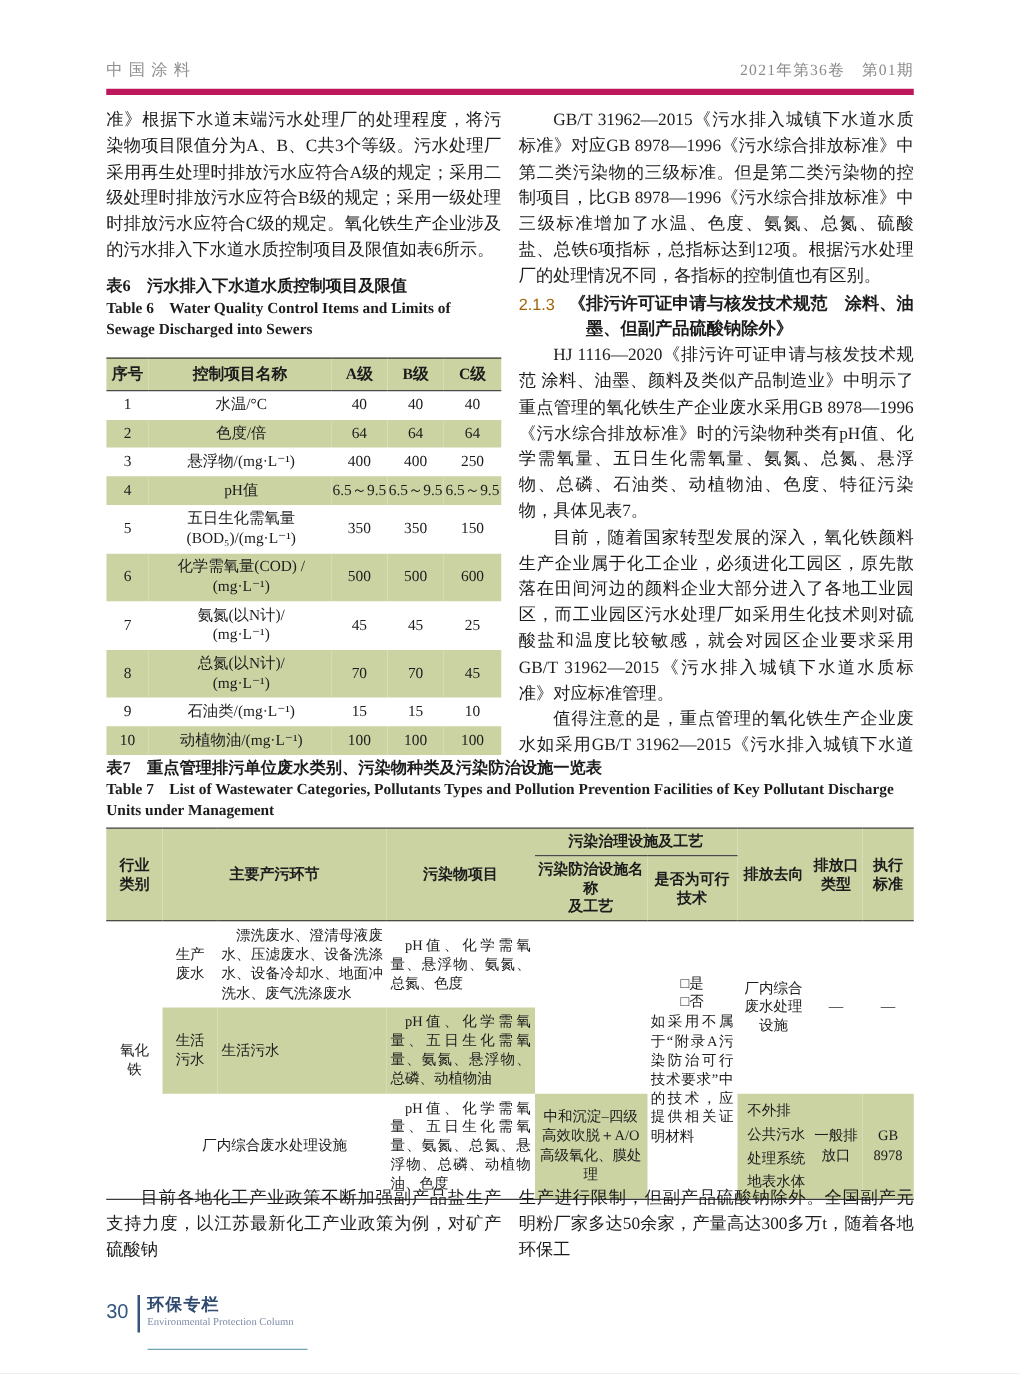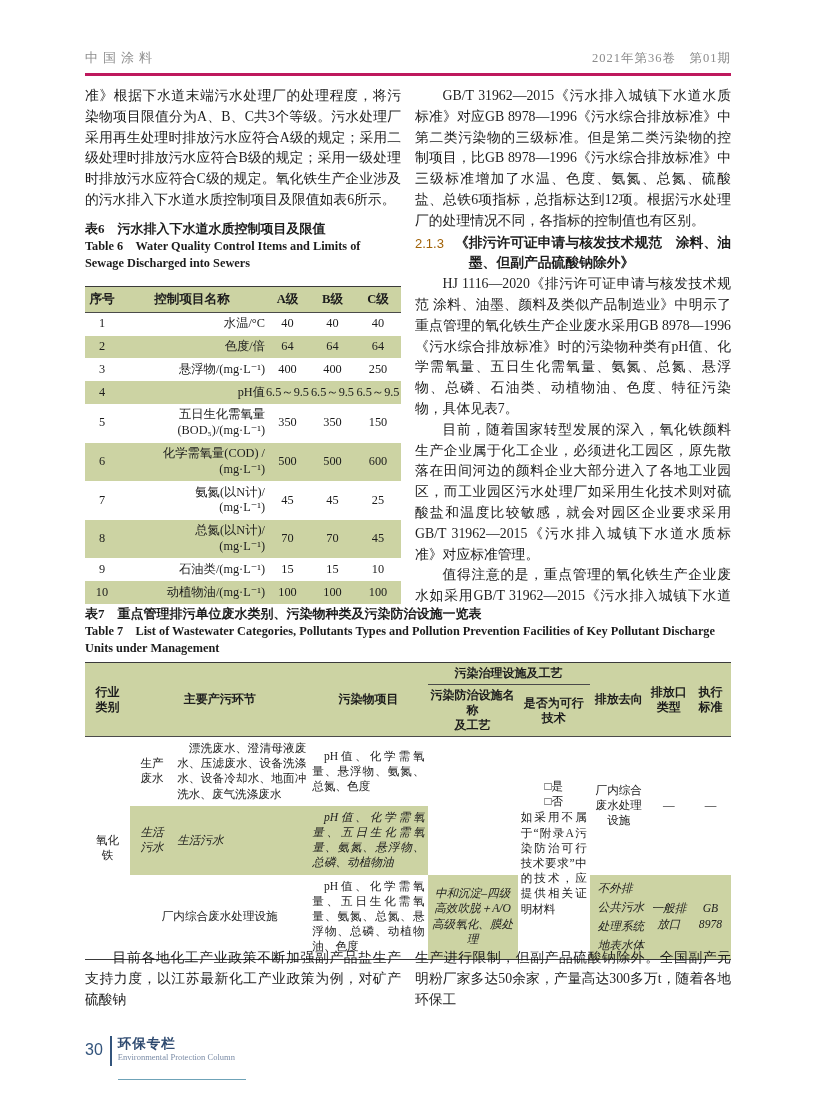--- a/index.html
+++ b/index.html
@@ -3,21 +3,21 @@
 <meta charset="utf-8">
 <style>
   html,body{margin:0;padding:0;background:#e9e9e9;}
   .page{
     position:relative;width:816px;height:1099px;margin:0 auto;background:#fff;
     overflow:hidden;box-shadow:0 0 0 1px #d8d8d8;
     font-family:"Liberation Serif","DejaVu Serif",serif;color:#1c1c1c;
   }
   
   .header{position:absolute;left:85px;width:646px;top:46px;height:30px;
-    border-bottom:3px solid #be185d;display:flex;justify-content:space-between;align-items:flex-end;
+    border-bottom:5px solid #be185d;display:flex;justify-content:space-between;align-items:flex-end;
     padding-bottom:6px;box-sizing:border-box;}
   .journal-name{font-size:13px;color:#8f8f8f;letter-spacing:5px;}
   .issue-info{font-size:12.5px;color:#8a8a8a;letter-spacing:1px;}
   
   .cols{position:absolute;left:85px;width:646px;display:flex;gap:14px;}
   .cols-top{top:86px;max-height:518px;overflow:hidden;}
   .cols-bottom{top:948px;}
   .col{width:316px;}
   p.body-text{margin:0;font-size:13.8px;line-height:20.8px;text-align:justify;text-indent:2em;}
   p.body-text.no-indent{text-indent:0;}
@@ -29,35 +29,35 @@
   .tbl-caption{margin:8px 0 5px 0;}
   .cap-cn{font-size:13px;font-weight:bold;line-height:19px;}
   .cap-en{font-size:12.3px;font-weight:bold;line-height:17px;}
   
   table{border-collapse:collapse;}
   .t6{width:316px;table-layout:fixed;margin-top:14px;
       border-top:1.6px solid #3a3a3a;border-bottom:1.6px solid #3a3a3a;}
   .t6 th{font-size:12.6px;font-weight:600;padding:4px 0;background:var(--green);border-bottom:1px solid #4a4a4a;}
   .t6 td{font-size:12.3px;line-height:15.8px;padding:3.5px 0;vertical-align:middle;}
   .t6 td.num,.t6 th.num{text-align:center;}
-  .t6 td.name{text-align:right;white-space:pre-line;padding-left:2px;}
+  .t6 td.name{text-align:center;white-space:pre-line;padding-left:2px;}
   .t6 td.val{text-align:center;}
   .t6 tr.shade td{background:var(--green);}
   
   .t7section{position:absolute;left:85px;width:646px;top:604px;}
   .t7{width:646px;table-layout:fixed;margin-top:4px;
       border-top:1.6px solid #3a3a3a;border-bottom:1.6px solid #3a3a3a;}
   .t7 th{font-size:12px;font-weight:600;background:var(--green);padding:3px 2px;
          vertical-align:middle;text-align:center;white-space:pre-line;line-height:15px;}
   .t7 thead{border-bottom:1px solid #4a4a4a;}
   .t7 th.group{border-bottom:1px solid #4a4a4a;}
   .t7 td{font-size:11.6px;line-height:15.2px;padding:4px 3px;vertical-align:middle;text-align:center;}
   .t7 td.just{text-align:justify;text-indent:1em;}
   .t7 td.left{text-align:left;}
-  .t7 td.green{background:var(--green);font-style:italic;}
+  .t7 td.green{background:var(--green);}
   .t7 td.pre{white-space:pre-line;}
   .t7 td.dest3{white-space:pre-line;text-align:left;line-height:19px;padding-left:8px;}
   .feas-opts{white-space:pre-line;text-align:center;display:block;}
   .feas-note{display:block;text-align:justify;margin-top:1px;}
   
   .footer{position:absolute;left:85px;top:1036px;display:flex;align-items:flex-start;}
   .page-num{color:#33547c;font-size:16px;padding-top:5px;margin-right:7px;font-family:"Liberation Sans",sans-serif;}
   .footer-bar{width:2px;background:#33547c;height:30px;margin-right:6px;}
   .footer-col{border-bottom:1px solid #6fa3b8;padding-bottom:16px;width:128px;}
   .footer-cn{color:#2e4a70;font-size:13.5px;font-weight:bold;letter-spacing:1px;line-height:16px;}

